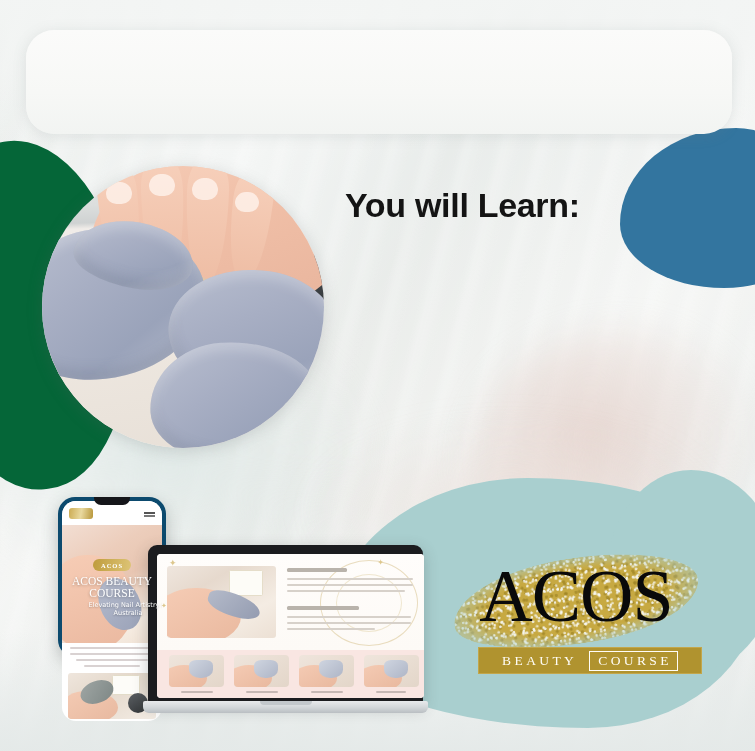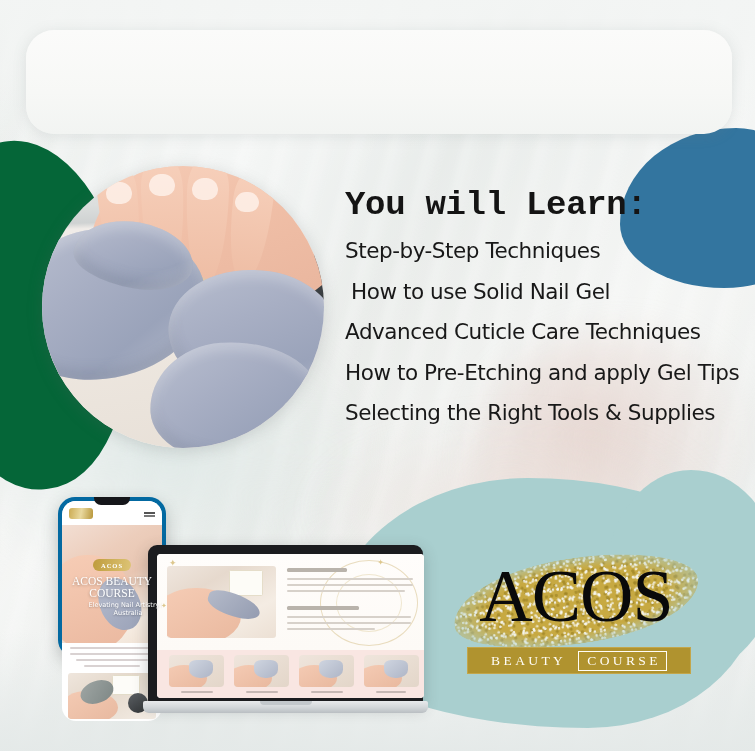--- a/index.html
+++ b/index.html
@@ -100,30 +100,30 @@
     border:1px solid rgba(255,255,255,.55);
     border-radius:30% 30% 46% 46% / 16% 16% 84% 84%;transform:rotate(4deg);}
   .ph-stick{position:absolute;left:126px;top:128px;width:150px;height:13px;
     background:linear-gradient(90deg,#e7cdb2,#cfa982);
     border-radius:7px;transform:rotate(22deg);}
   .ph-jar{position:absolute;left:236px;top:88px;width:58px;height:50px;
     background:linear-gradient(150deg,#5b5f63,#2f3336);border-radius:50%;}
 
   
   .learn-head{position:absolute;left:345px;top:186px;
-    font-family:Liberation Mono, monospace;font-weight:700;font-size:34px;
+    font-family:Liberation Sans, sans-serif;font-weight:700;font-size:34px;
     color:#141414;letter-spacing:-.3px;}
   .bullets{position:absolute;left:345px;top:240px;width:402px;}
   .bullet{font-family:"DejaVu Sans", sans-serif;font-size:21.5px;color:#181818;
     line-height:1;margin-bottom:19px;letter-spacing:-.45px;white-space:nowrap;}
   .b-ind{padding-left:6px;}
 
   
   .phone{position:absolute;left:58px;top:497px;width:108px;height:160px;
-    background:#0369a1;border-radius:17px;
+    background:#0c4a6e;border-radius:17px;
     box-shadow:0 6px 16px rgba(60,70,70,.3);}
   .phone-screen{position:absolute;left:4px;top:4px;width:100px;height:220px;
     border-radius:14px;overflow:hidden;background:#fff;}
   .ph-notch{position:absolute;left:50%;top:0;transform:translateX(-50%);
     width:36px;height:8px;background:#15161a;border-radius:0 0 7px 7px;z-index:6;}
   .ph-navbar{position:absolute;left:0;top:0;width:100px;height:24px;background:#fff;z-index:4;}
   .ph-logo{position:absolute;left:7px;top:7px;width:24px;height:11px;
     background:linear-gradient(100deg,#c9a74a,#e8d79a,#b3902f);border-radius:3px;
     opacity:.95;}
   .ph-burger{position:absolute;right:7px;top:11px;width:11px;height:2px;background:#555;}
@@ -218,21 +218,21 @@
       radial-gradient(circle at 20% 84%, rgba(160,130,30,.8) 0 1.2px, transparent 2px),
       radial-gradient(circle at 54% 44%, rgba(160,130,30,.7) 0 1.2px, transparent 2px),
       radial-gradient(circle at 84% 12%, rgba(160,130,30,.7) 0 1.2px, transparent 2px);
     background-size:11px 9px, 13px 11px, 9px 13px, 15px 10px, 10px 12px, 12px 14px, 14px 12px, 10px 10px, 13px 13px;
     opacity:.95;
     -webkit-mask-image:radial-gradient(ellipse at 50% 50%, #000 52%, transparent 86%);
     mask-image:radial-gradient(ellipse at 50% 50%, #000 52%, transparent 86%);}
   .logo-word{position:absolute;left:0;top:10px;width:260px;text-align:center;
     font-family:"Liberation Serif", serif;font-size:74px;font-weight:400;
     color:#09090a;letter-spacing:-1px;line-height:76px;}
-  .logo-bar{position:absolute;left:21px;top:99px;width:222px;height:25px;
+  .logo-bar{position:absolute;left:32px;top:99px;width:222px;height:25px;
     background:#b0932f;border:1.5px solid #c3a64a;
     display:flex;align-items:center;justify-content:center;gap:12px;}
   .logo-bar span{font-family:"Liberation Serif", serif;color:#fffdf7;
     font-size:13.5px;letter-spacing:3.4px;}
   .logo-courses{border:1.3px solid #fffdf7;padding:1px 5px 1px 8px;}
 </style>
 </head>
 <body>
 
 <div id="poster">
@@ -267,27 +267,20 @@
     <div class="ph-nail ph-n4"></div>
     <div class="ph-tip"></div>
     <div class="ph-stick"></div>
     <div class="ph-glove ph-gl-left"></div>
     <div class="ph-glove ph-gl-thumb"></div>
     <div class="ph-glove ph-gl-right"></div>
     <div class="ph-glove ph-gl-low"></div>
   </div>
 
   <div class="learn-head">You will Learn:</div>
-  <div class="bullets">
-    <div class="bullet">Step-by-Step Techniques</div>
-    <div class="bullet b-ind">How to use Solid Nail Gel</div>
-    <div class="bullet">Advanced Cuticle Care Techniques</div>
-    <div class="bullet">How to Pre-Etching and apply Gel Tips</div>
-    <div class="bullet">Selecting the Right Tools &amp; Supplies</div>
-  </div>
 
   <div class="phone">
     <div class="phone-screen">
       <div class="ph-navbar">
         <div class="ph-logo"></div>
         <div class="ph-burger"></div>
       </div>
       <div class="ph-hero"></div>
       <div class="ph-badge">ACOS</div>
       <div class="ph-title">ACOS BEAUTY COURSE</div>

